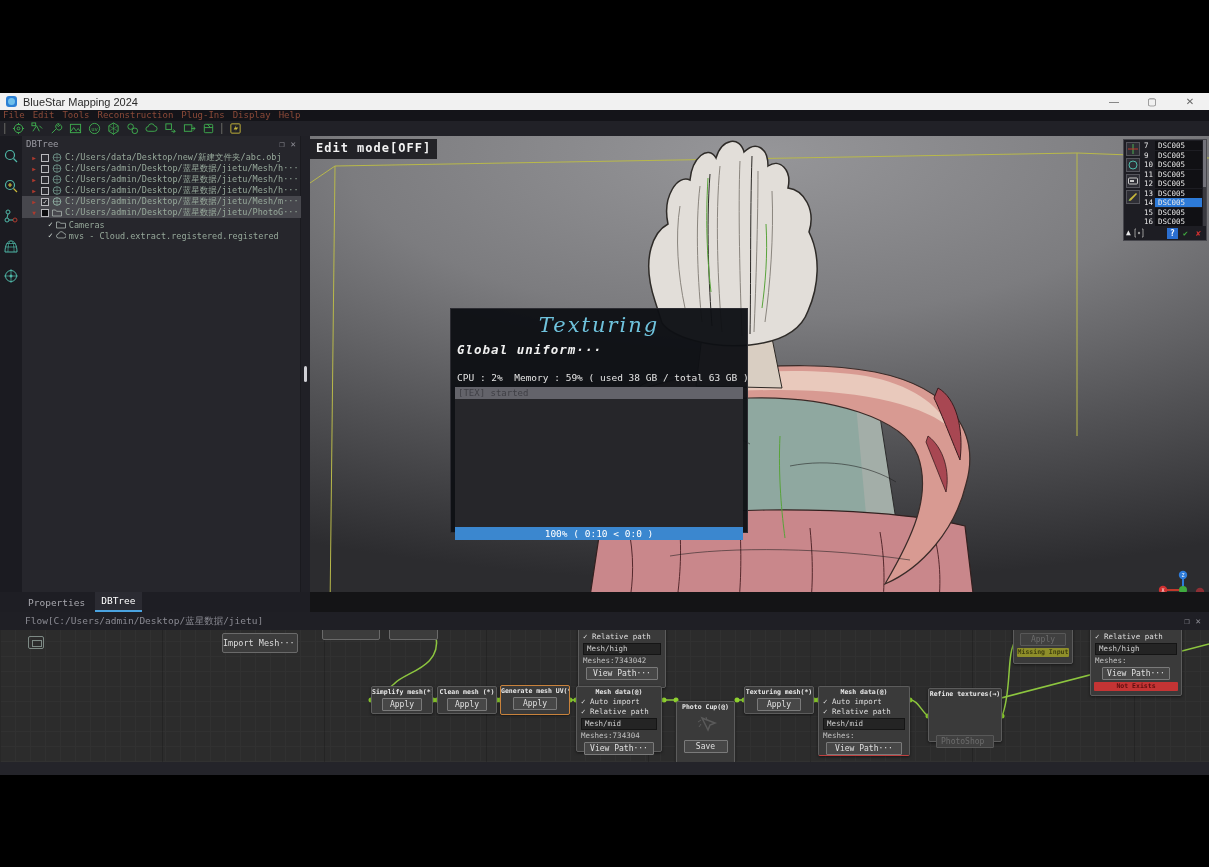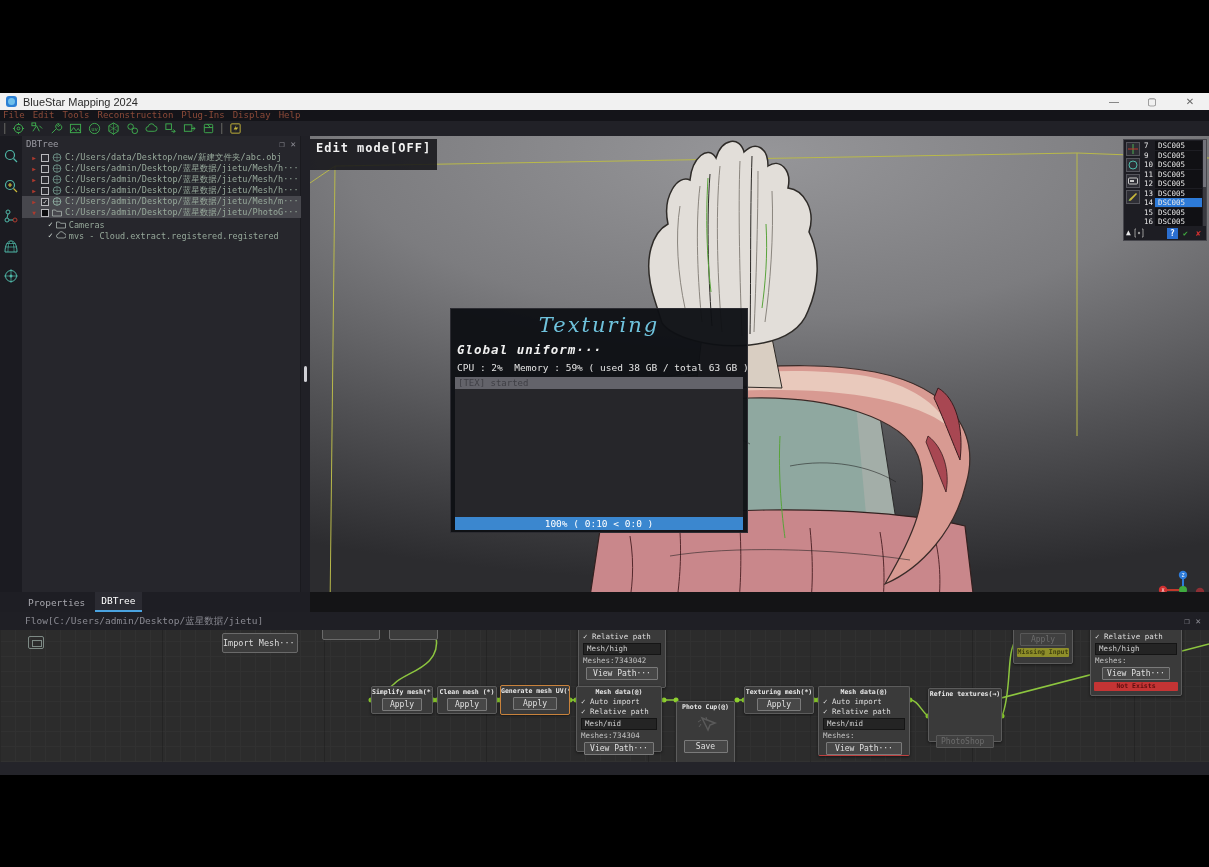--- a/index.html
+++ b/index.html
@@ -37,21 +37,21 @@
   .trow.hl { background:#47474d; }
   .arr { width:8px; text-align:center; font-size:6px; color:#b03a2e; flex:0 0 auto; }
   .cbx { width:8px; height:8px; border:1px solid #b8b8bc; background:#2c2c32; margin:0 3px; flex:0 0 auto; display:flex; align-items:center; justify-content:center; font-size:7px; color:#e6e6e6; }
   .cbx.filled { background:#0c0c0e; }
   .tico-node { width:10px; height:9px; margin-right:3px; flex:0 0 auto; }
 
   
   #viewport { left:310px; top:136px; width:899px; height:474px; background:radial-gradient(ellipse 120% 90% at 50% 4%, #969699 0%, #7c7c7f 38%, #515154 70%, #2c2c2f 100%); overflow:hidden; }
   #splitter { left:301px; top:136px; width:9px; height:474px; background:#202026; }
   #split-handle { left:304px; top:366px; width:3px; height:16px; background:#cfcfd4; border-radius:2px; }
-  #editmode { left:310px; top:139px; height:31px; padding:2px 6px; background:rgba(22,22,26,.88); color:#f2f2f2; font-size:12px; font-weight:bold; letter-spacing:1px; }
+  #editmode { left:310px; top:139px; height:20px; padding:2px 6px; background:rgba(22,22,26,.88); color:#f2f2f2; font-size:12px; font-weight:bold; letter-spacing:1px; }
 
   
   #photos { left:1123px; top:139px; width:84px; height:102px; background:#1d1d23; border:1px solid #47474d; display:flex; flex-direction:column; }
   #photos-body { flex:1; display:flex; overflow:hidden; }
   #photo-tools { width:18px; display:flex; flex-direction:column; gap:2px; padding:2px; }
   .ptool { width:14px; height:14px; background:#2e2e35; border:1px solid #55555c; display:flex; align-items:center; justify-content:center; }
   #photo-list { flex:1; position:relative; overflow:hidden; padding-top:1px; }
   .prow { display:flex; align-items:center; height:9.5px; font-size:7.5px; color:#e8e8e8; }
   .prow .pnum { width:13px; text-align:left; padding-left:2px; flex:0 0 auto; }
   .prow .pname { flex:1; background:#101014; margin-right:4px; padding-left:3px; line-height:9px; }
@@ -63,21 +63,21 @@
   #photo-footer .right { margin-left:auto; display:flex; gap:2px; }
   .pfbtn { width:11px; height:11px; display:flex; align-items:center; justify-content:center; font-size:8px; font-weight:bold; }
 
   
   #gizmo { left:1155px; top:568px; width:50px; height:42px; }
 
   
   #dialog { left:450px; top:308px; width:298px; height:225px; background:rgba(14,16,20,.96); border:1px solid #2c2c32; }
   #dlg-title { text-align:center; color:#6fc3dd; font-family:"DejaVu Serif", serif; font-style:italic; font-size:21px; margin-top:4px; letter-spacing:2px; }
   #dlg-sub { color:#f0f0f0; font-style:italic; font-weight:bold; font-size:12.5px; margin:5px 0 0 6px; letter-spacing:1px; }
-  #dlg-stats { color:#e4e4e4; font-size:9.5px; margin:5px 0 0 6px; white-space:pre; }
+  #dlg-stats { color:#e4e4e4; font-size:9.5px; margin:15px 0 0 6px; white-space:pre; }
   #dlg-loghead { margin:4px 4px 0 4px; height:12px; background:#63636a; color:#3f3f45; font-size:9px; padding-left:3px; line-height:12px; }
   #dlg-logbody { margin:0 4px; height:128px; background:#26262a; }
   #dlg-progress { margin:0 4px; height:13px; background:#3b87cf; color:#fff; font-size:9.5px; text-align:center; line-height:13px; }
 
   
   #tabsbar { left:0; top:592px; width:310px; height:20px; background:#1e1e24; display:flex; align-items:flex-end; gap:4px; padding-left:22px; }
   .tab { font-size:9.5px; padding:3px 6px 4px 6px; color:#a8a8ae; }
   .tab.active { color:#fff; background:#2b2b32; border-bottom:2px solid #4aa3e0; }
   #viewfill { left:310px; top:592px; width:899px; height:20px; background:#141416; }
 

